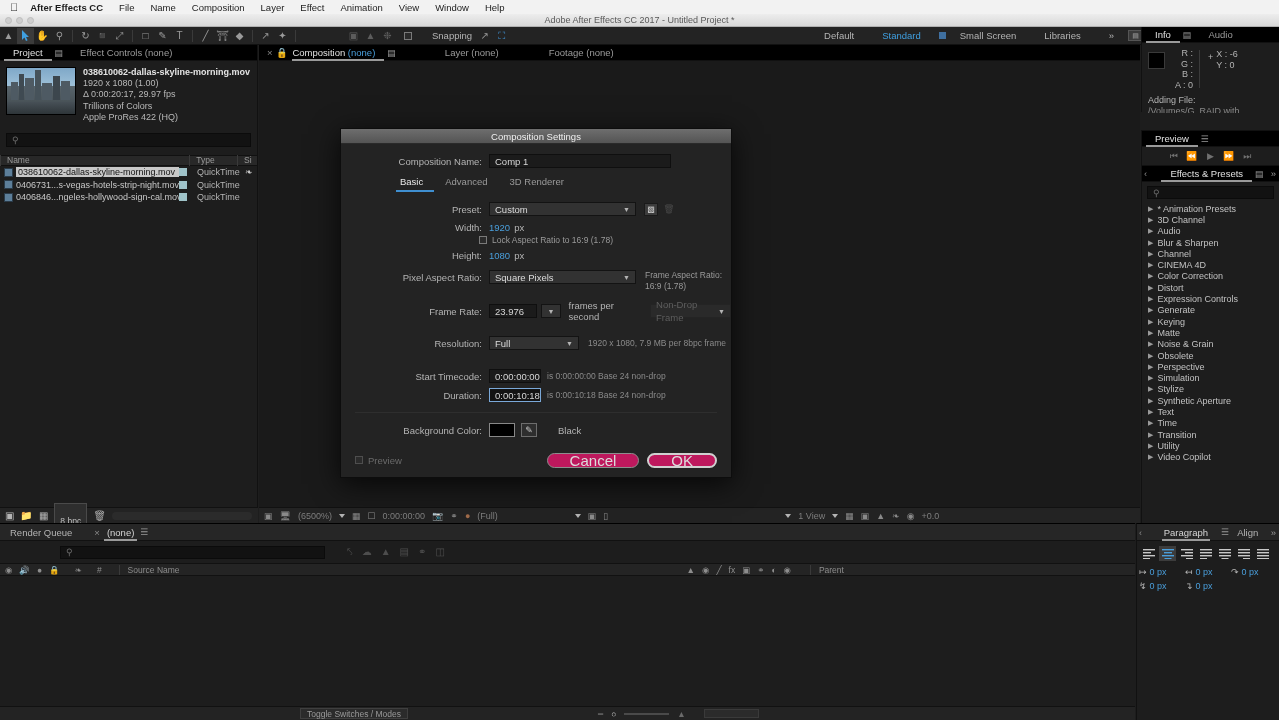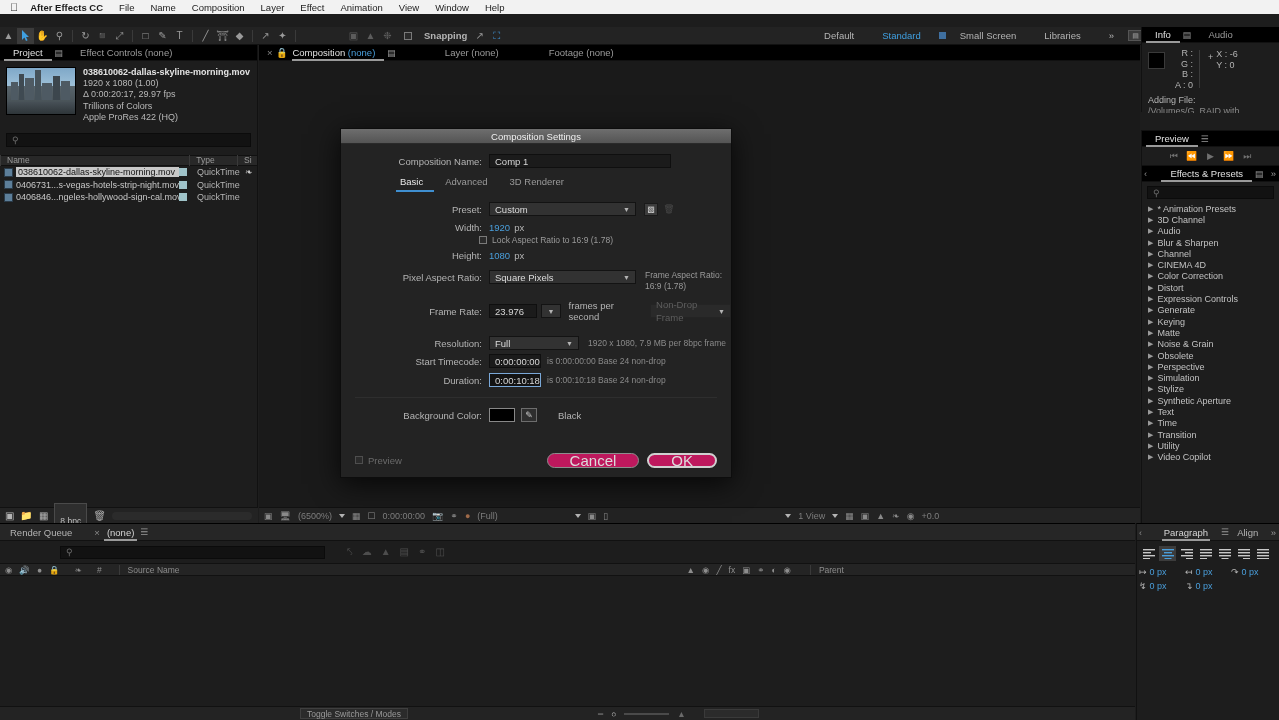--- a/index.html
+++ b/index.html
@@ -40,21 +40,21 @@
   .toolbar {
     position:absolute; top:27px; left:0; width:1279px; height:18px;
     background:#232323; border-bottom:1px solid #111;
     display:flex; align-items:center;
   }
   .tool { width:17px; height:16px; display:flex; align-items:center; justify-content:center;
           color:#9a9a9a; font-size:10px; cursor:default; }
   .tool.on { background:#3b3b3b; color:#e8e8e8; }
   .tool.dim { color:#5c5c5c; }
   .tsep { width:1px; height:12px; background:#3a3a3a; margin:0 4px; }
-  .snapbox { display:flex; align-items:center; gap:12px; margin-left:8px; font-size:9.5px; color:#b4b4b4;font-weight:bold;}
+  .snapbox { display:flex; align-items:center; gap:20px; margin-left:8px; font-size:9.5px; color:#b4b4b4;}
   .cbx { width:8px; height:8px; border:1px solid #7a7a7a; background:#2b2b2b; display:inline-block; }
   .ws { margin-left:auto; display:flex; align-items:center; gap:0; font-size:9.5px; padding-right:4px;}
   .ws .wsi { padding:0 14px; color:#b4b4b4; }
   .ws .wsi.active { color:#3f9fe0; }
   .ws .sqr { width:7px; height:7px; background:#3f6f9f; display:inline-block; margin-left:4px; vertical-align:middle;}
   .searchhelp { width:126px; height:13px; background:#141414; border:1px solid #0c0c0c;
      display:flex; align-items:center; gap:5px; padding-left:5px; color:#8d8d8d; font-size:9.5px; margin-left:6px;}
 
   
   .panel { position:absolute; background:#1d1d1d; }
@@ -216,20 +216,28 @@
     <span class="mi">Name</span>
     <span class="mi">Composition</span>
     <span class="mi">Layer</span>
     <span class="mi">Effect</span>
     <span class="mi">Animation</span>
     <span class="mi">View</span>
     <span class="mi">Window</span>
     <span class="mi">Help</span>
   </div>
 
+  <div class="titlebar">
+    <div class="tlights">
+      <i></i>
+      <i></i>
+      <i></i>
+    </div>
+    <span class="title">Adobe After Effects CC 2017 - Untitled Project *</span>
+  </div>
 
   <div class="toolbar">
     <div class="tool">▲</div>
     <div class="tool on">
       <svg width="8" height="11" viewBox="0 0 8 11">
           <path d="M0 0 L0 10 L2.4 7.6 L4 11 L5.6 10.2 L4 7 L7 7 Z" fill="#3f9fe0"></path>
         </svg>
     </div>
     <div class="tool">✋</div>
     <div class="tool">⚲</div>
@@ -739,21 +747,21 @@
         <span class="select" style="width:20px;margin-left:4px;justify-content:center">
           <span class="cv" style="margin:0">▼</span>
         </span>
         <span class="fval" style="margin-left:8px">frames per second</span>
         <span class="select dis" style="width:88px;margin-left:10px;border-color:#242424">
           <span>Non-Drop Frame</span>
           <span class="cv">▼</span>
         </span>
       </div>
 
-      <div class="frow" style="margin-bottom:4px">
+      <div class="frow" style="margin-bottom:19px">
         <span class="flab">Resolution:</span>
         <span class="select" style="width:90px">
           <span>Full</span>
           <span class="cv">▼</span>
         </span>
         <span class="hint" style="margin-left:9px">1920 x 1080, 7.9 MB per 8bpc frame</span>
       </div>
 
       <div class="frow" style="margin-bottom:5px">
         <span class="flab">Start Timecode:</span>

